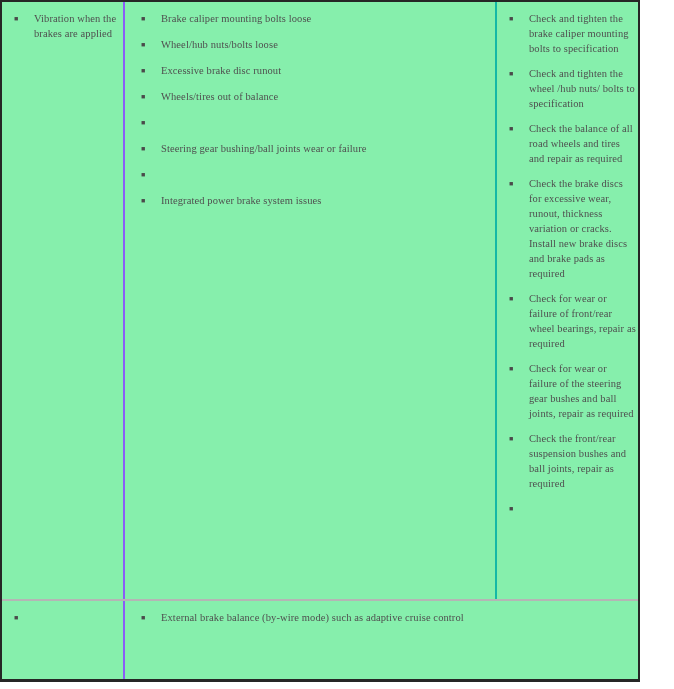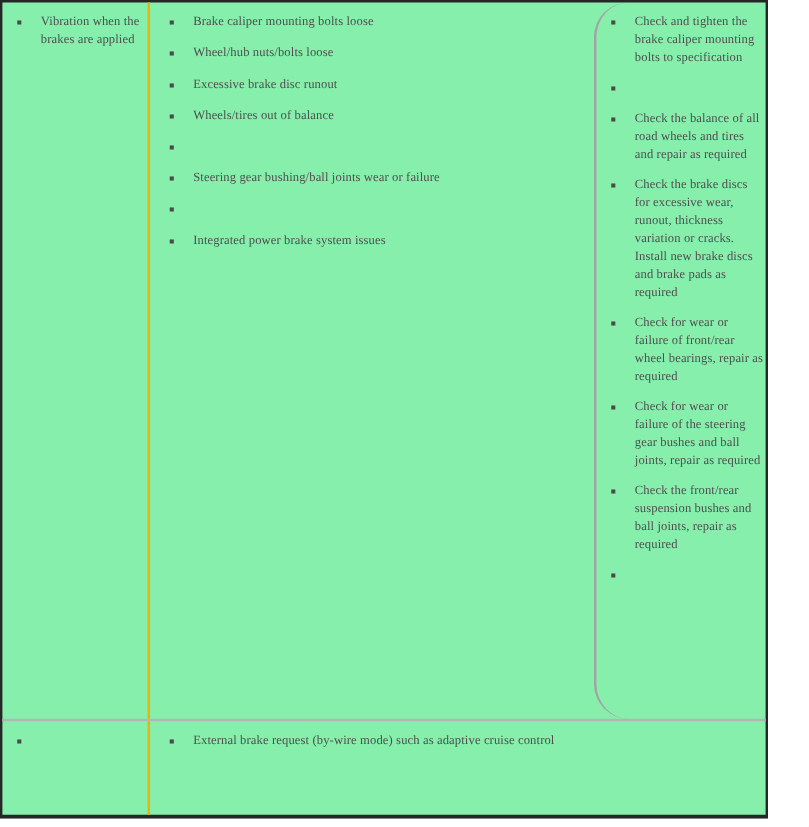--- a/index.html
+++ b/index.html
@@ -34,28 +34,27 @@
   .cell {
     box-sizing: border-box;
     overflow: hidden;
   }
   .col-symptom {
     width: 121px;
     padding: 9px 2px 0 12px;
   }
   .col-causes {
     width: 372px;
-    border-left: 2px solid #eab308;
+    border-left: 2px solid #8b5cf6;
     padding: 9px 6px 0 16px;
   }
   .col-actions {
     flex: 1;
-    border-left: 2px solid #a3a3a3;
+    border-left: 2px solid #14b8a6;
     padding: 9px 2px 0 12px;
-    border-radius: 29px;
   }
   .li {
     display: flex;
     align-items: flex-start;
     margin: 0 0 10px 0;
     font-size: 10.5px;
     line-height: 15px;
     color: #4f4f4f;
   }
   .bullet {
@@ -118,20 +117,21 @@
         </div>
       </div>
 
       <div class="cell col-actions">
         <div class="li">
           <span class="bullet">■</span>
           <span class="li-text">Check and tighten the brake caliper mounting bolts to specification</span>
         </div>
         <div class="li">
           <span class="bullet">■</span>
+          <span class="li-text">Check and tighten the wheel /hub nuts/ bolts to specification</span>
         </div>
         <div class="li">
           <span class="bullet">■</span>
           <span class="li-text">Check the balance of all road wheels and tires and repair as required</span>
         </div>
         <div class="li">
           <span class="bullet">■</span>
           <span class="li-text">Check the brake discs for excessive wear, runout, thickness variation or cracks. Install new brake discs and brake pads as required</span>
         </div>
         <div class="li">
@@ -155,20 +155,20 @@
     <div class="t-row row-2">
       <div class="cell col-symptom">
         <div class="li">
           <span class="bullet">■</span>
         </div>
       </div>
 
       <div class="cell col-causes">
         <div class="li">
           <span class="bullet">■</span>
-          <span class="li-text">External brake request (by-wire mode) such as adaptive cruise control</span>
+          <span class="li-text">External brake balance (by-wire mode) such as adaptive cruise control</span>
         </div>
       </div>
 
     </div>
 
   </div>
 </div>
 
 </body></html>

